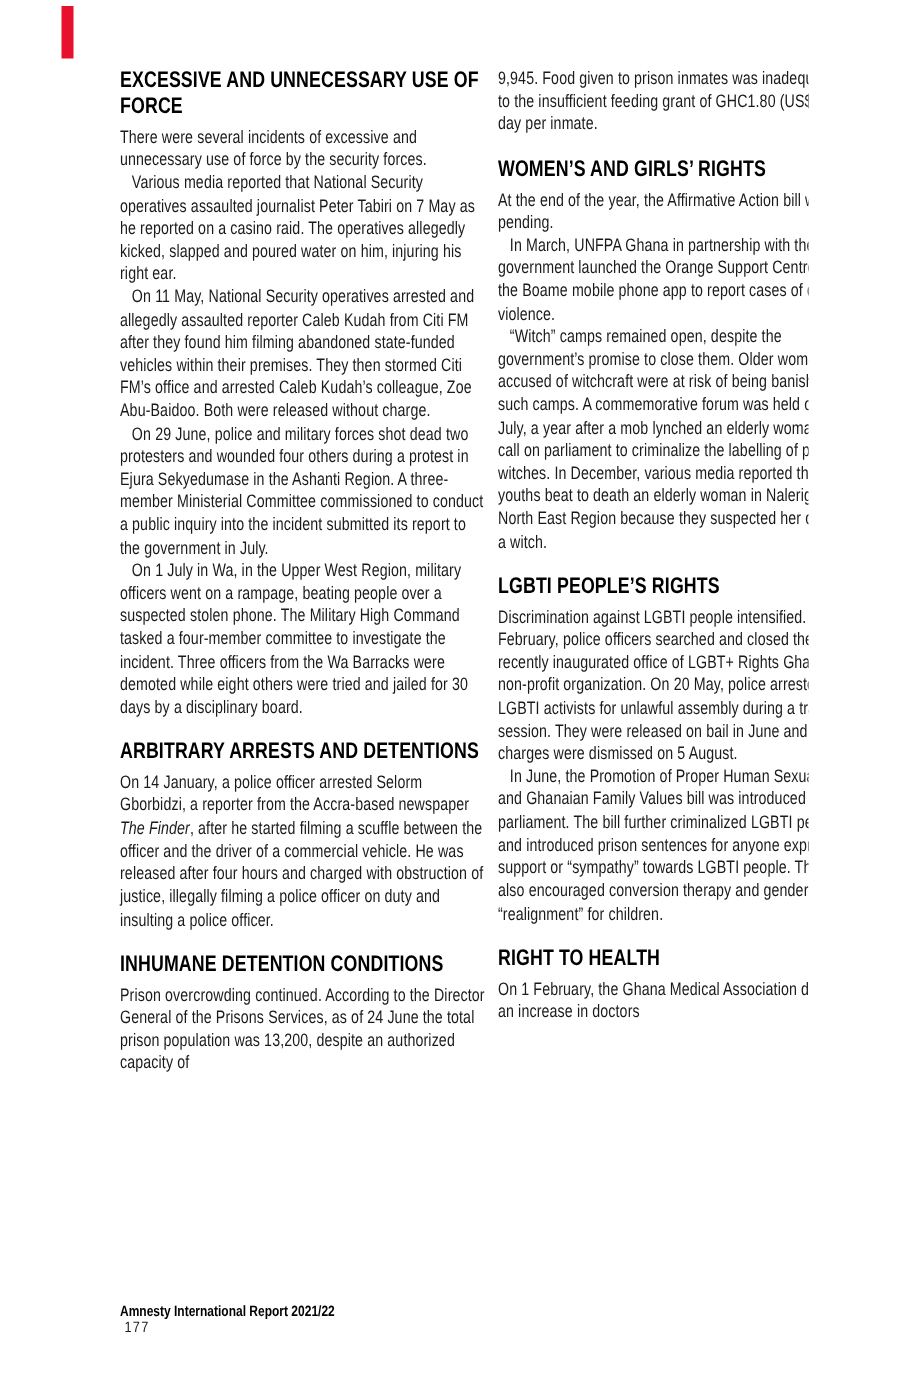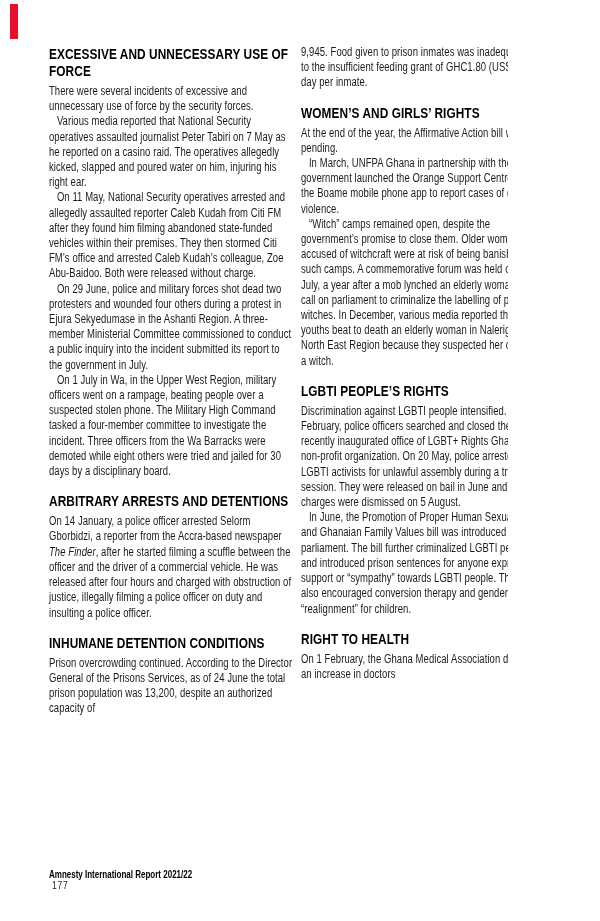--- a/index.html
+++ b/index.html
@@ -6,20 +6,21 @@
   body {
     width: 600px; height: 921px;
     font-family: "Liberation Sans", sans-serif;
     -webkit-font-smoothing: antialiased;
   }
   .page {
     position: relative;
     width: 508px; height: 921px;
     background: #ffffff;
     overflow: hidden;
+    margin-left: 31px;
   }
   .red-tab {
     position: absolute;
     left: 10px; top: 4px;
     width: 8px; height: 35px;
   }
   .col {
     position: absolute;
     top: 45px;
     width: 310px;

